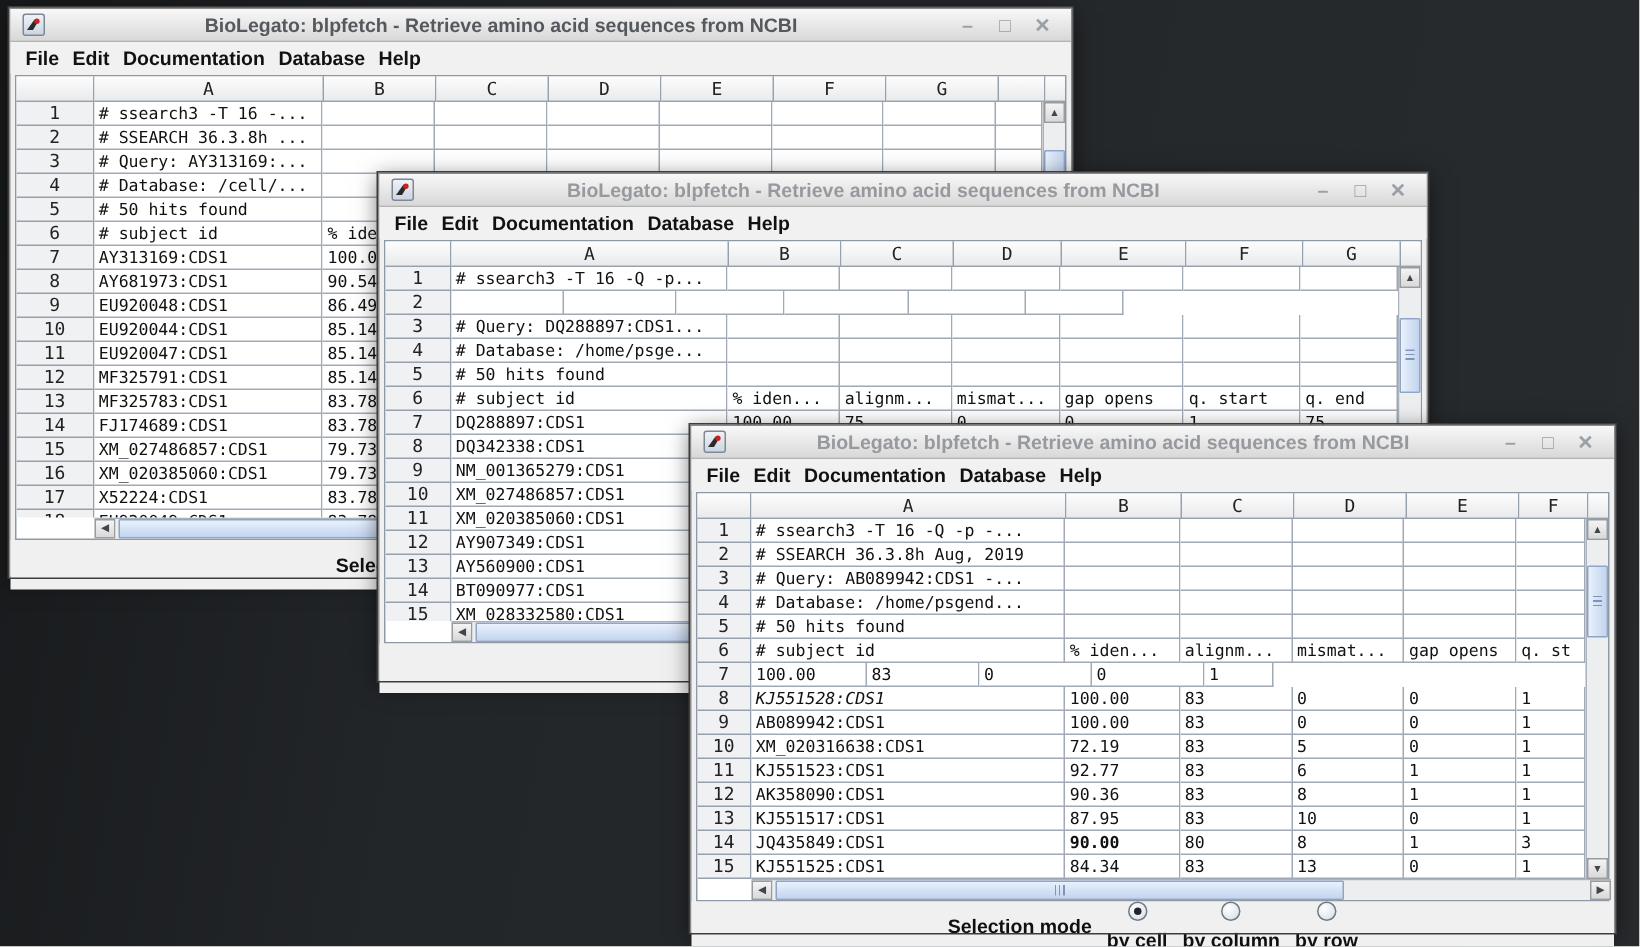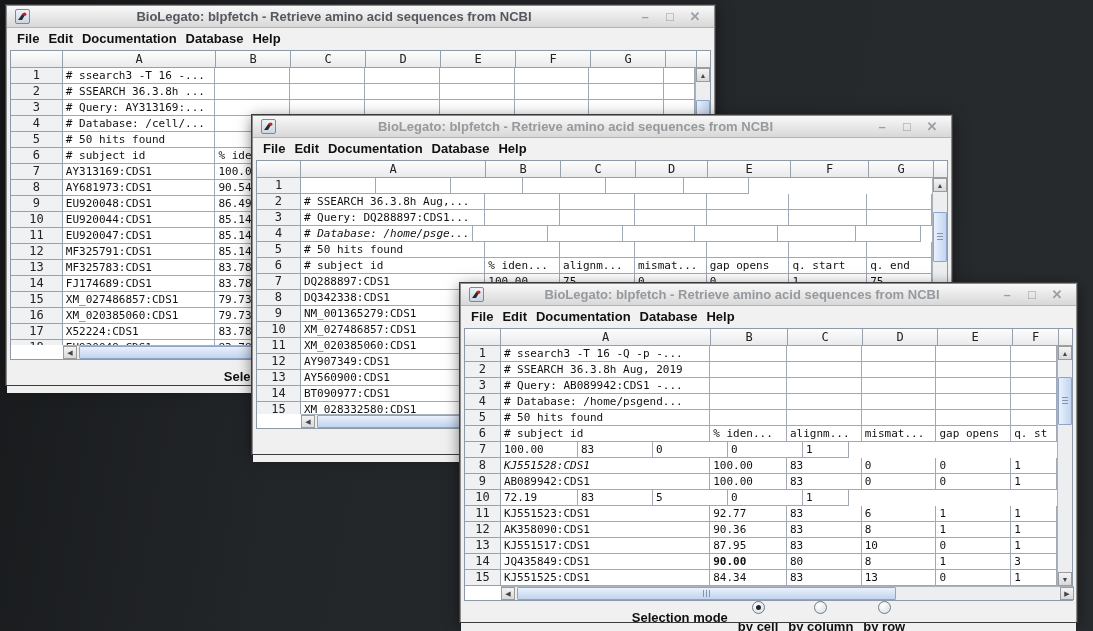--- a/index.html
+++ b/index.html
@@ -407,50 +407,50 @@
           <div class="hdr-cell" style="width: 72px;">D</div>
           <div class="hdr-cell" style="width: 83px;">E</div>
           <div class="hdr-cell" style="width: 78px;">F</div>
           <div class="hdr-cell" style="width: 65px;">G</div>
           <div class="hdr-filler" style="flex: 1 1 0%; border-right: none;"></div>
         </div>
         <div class="body">
           <div class="viewport" style="width: 677px; height: 236px;">
             <div class="trow">
               <div class="rownum" style="width: 44px;">1</div>
+              <div class="cell" style="width: 185px;"># ssearch3 -T 16 -Q -p...</div>
               <div class="cell" style="width: 75px;"></div>
               <div class="cell" style="width: 75px;"></div>
               <div class="cell" style="width: 72px;"></div>
               <div class="cell" style="width: 83px;"></div>
               <div class="cell" style="width: 78px;"></div>
               <div class="cell" style="width: 65px;"></div>
             </div>
             <div class="trow">
               <div class="rownum" style="width: 44px;">2</div>
-              <div class="cell" style="width: 185px;"># SSEARCH 36.3.8h Aug,...</div>
               <div class="cell" style="width: 75px;"></div>
               <div class="cell" style="width: 75px;"></div>
               <div class="cell" style="width: 72px;"></div>
               <div class="cell" style="width: 83px;"></div>
               <div class="cell" style="width: 78px;"></div>
               <div class="cell" style="width: 65px;"></div>
             </div>
             <div class="trow">
               <div class="rownum" style="width: 44px;">3</div>
               <div class="cell" style="width: 185px;"># Query: DQ288897:CDS1...</div>
               <div class="cell" style="width: 75px;"></div>
               <div class="cell" style="width: 75px;"></div>
               <div class="cell" style="width: 72px;"></div>
               <div class="cell" style="width: 83px;"></div>
               <div class="cell" style="width: 78px;"></div>
               <div class="cell" style="width: 65px;"></div>
             </div>
             <div class="trow">
               <div class="rownum" style="width: 44px;">4</div>
-              <div class="cell" style="width: 172px; font-style: italic;"># Database: /home/psge...</div>
+              <div class="cell" style="width: 185px;"># Database: /home/psge...</div>
               <div class="cell" style="width: 75px;"></div>
               <div class="cell" style="width: 75px;"></div>
               <div class="cell" style="width: 72px;"></div>
               <div class="cell" style="width: 83px;"></div>
               <div class="cell" style="width: 78px;"></div>
               <div class="cell" style="width: 65px;"></div>
             </div>
             <div class="trow">
               <div class="rownum" style="width: 44px;">5</div>
               <div class="cell" style="width: 185px;"># 50 hits found</div>
@@ -708,20 +708,21 @@
               <div class="rownum" style="width: 36px;">9</div>
               <div class="cell" style="width: 210px;">AB089942:CDS1</div>
               <div class="cell" style="width: 77px;">100.00</div>
               <div class="cell" style="width: 75px;">83</div>
               <div class="cell" style="width: 75px;">0</div>
               <div class="cell" style="width: 75px;">0</div>
               <div class="cell" style="width: 46px;">1</div>
             </div>
             <div class="trow">
               <div class="rownum" style="width: 36px;">10</div>
+              <div class="cell" style="width: 210px;">XM_020316638:CDS1</div>
               <div class="cell" style="width: 77px;">72.19</div>
               <div class="cell" style="width: 75px;">83</div>
               <div class="cell" style="width: 75px;">5</div>
               <div class="cell" style="width: 75px;">0</div>
               <div class="cell" style="width: 46px;">1</div>
             </div>
             <div class="trow">
               <div class="rownum" style="width: 36px;">11</div>
               <div class="cell" style="width: 210px;">KJ551523:CDS1</div>
               <div class="cell" style="width: 77px;">92.77</div>

